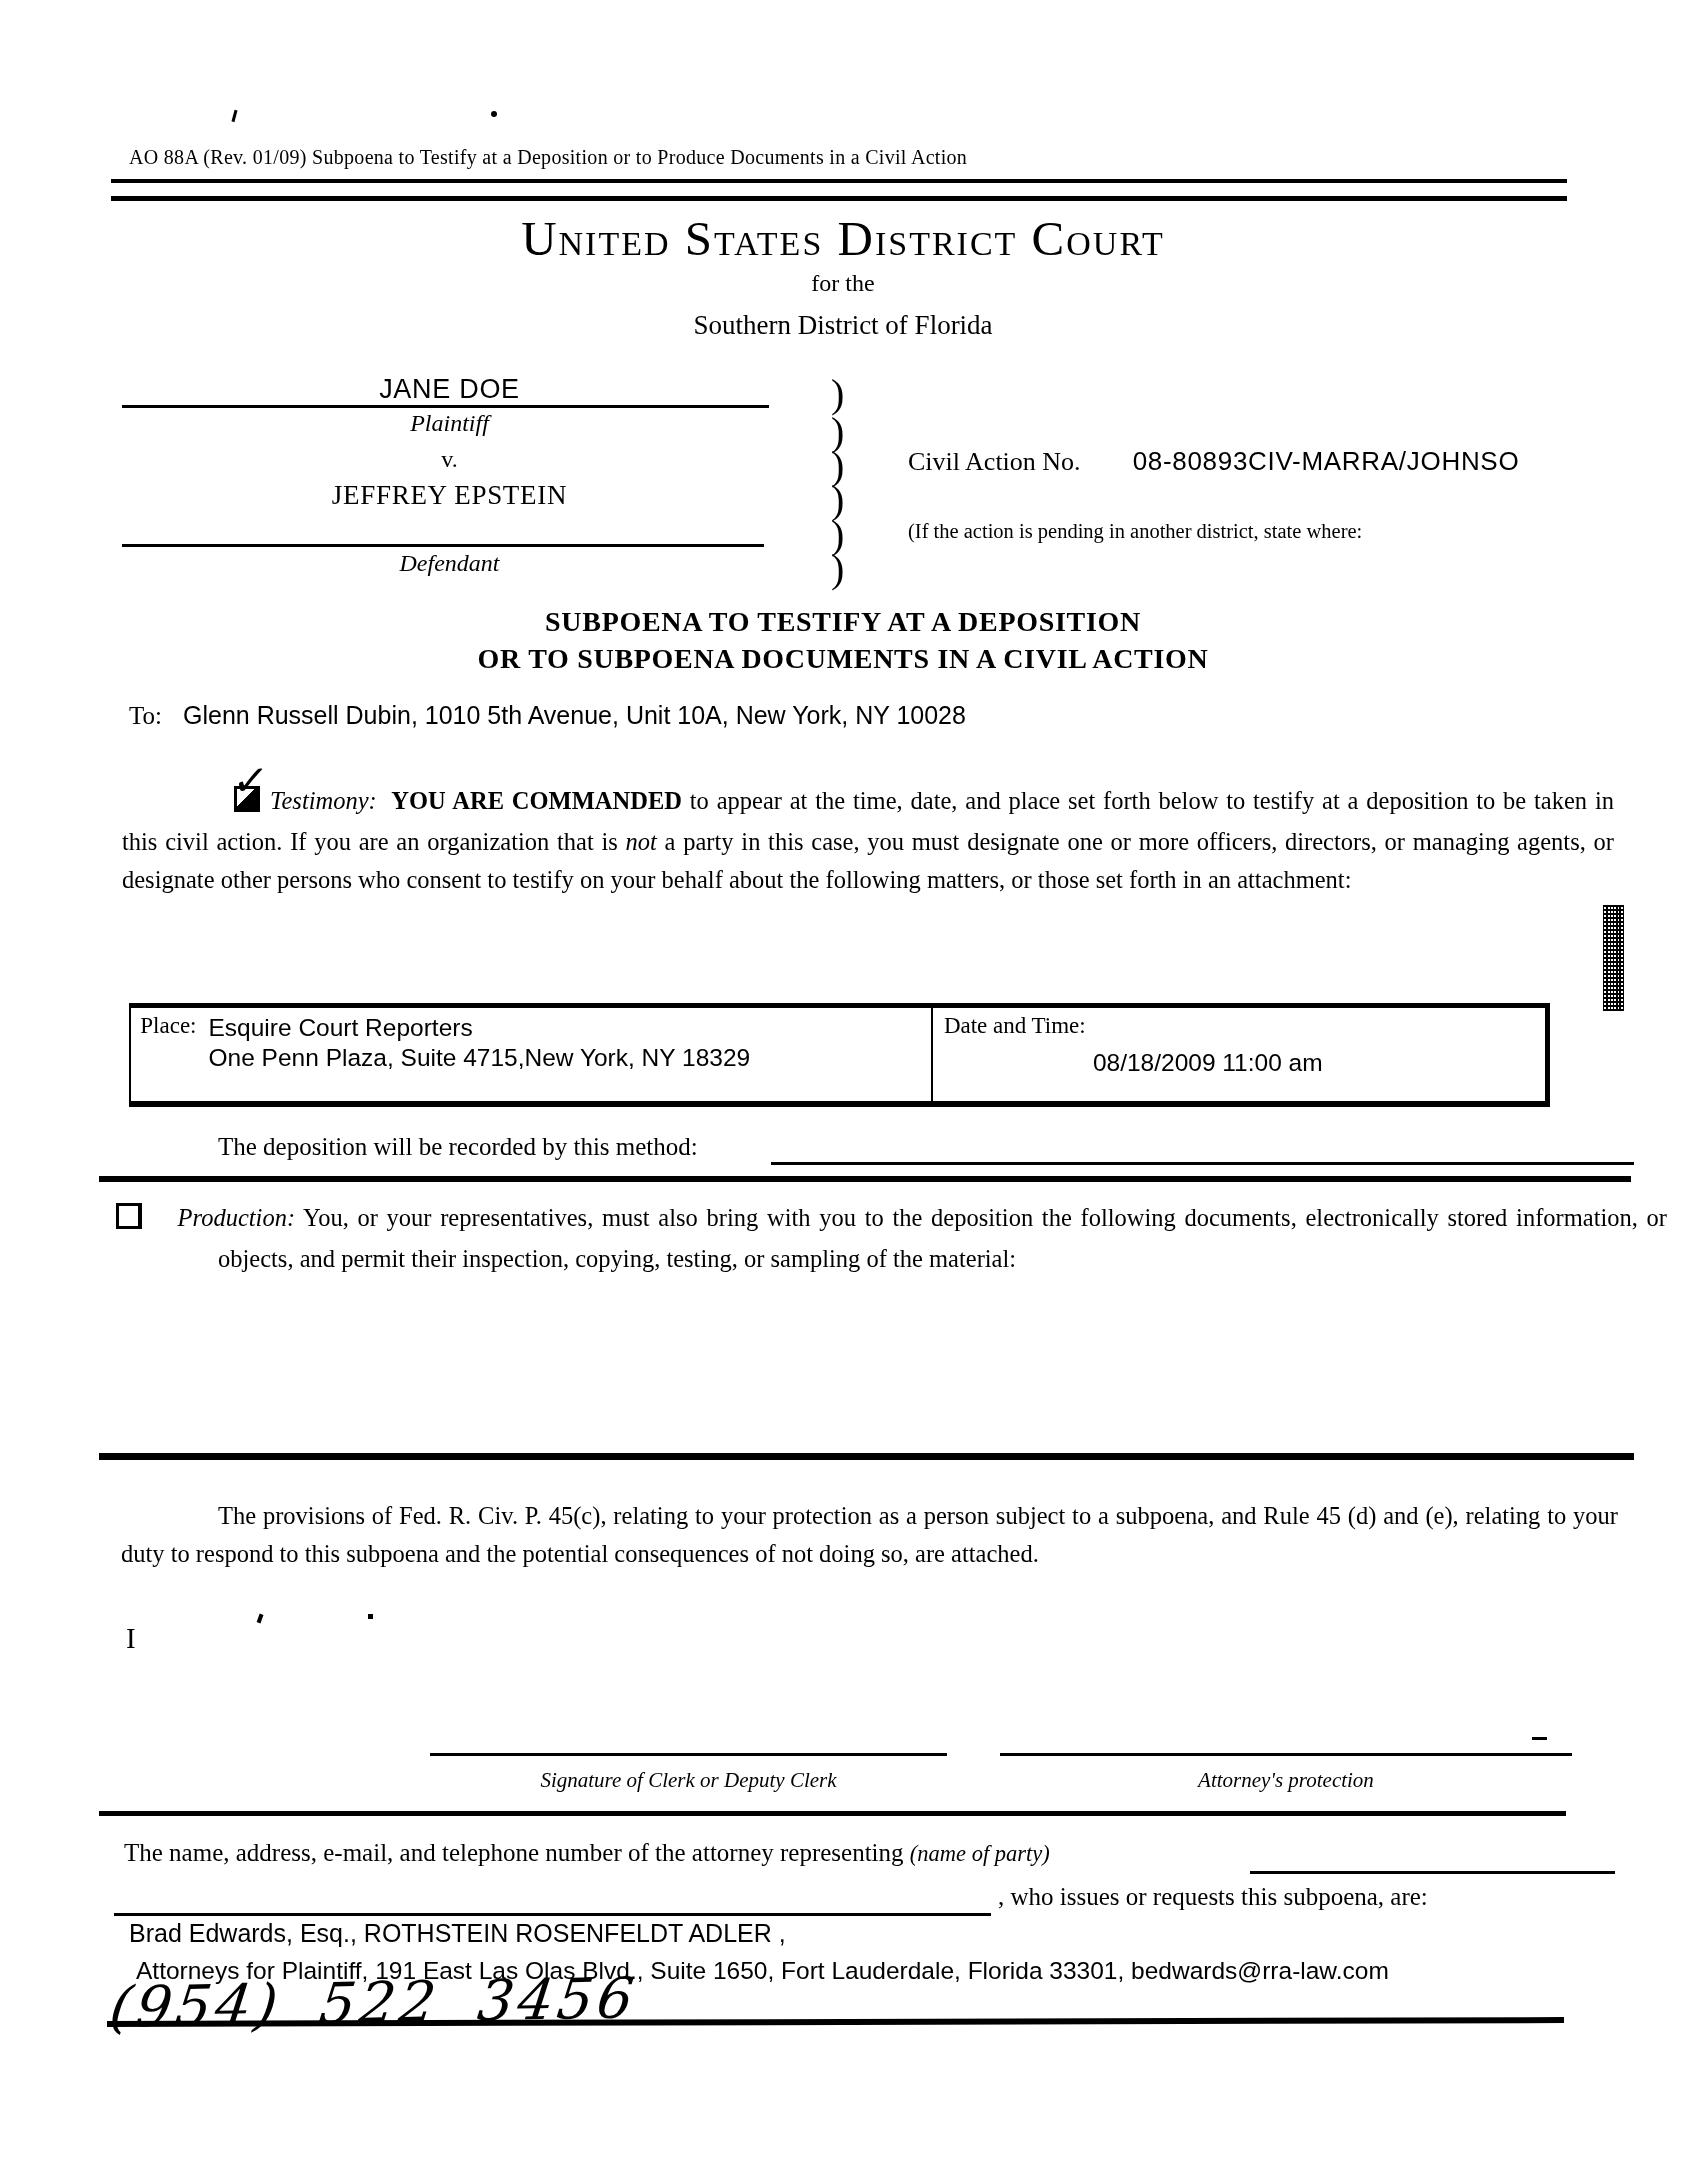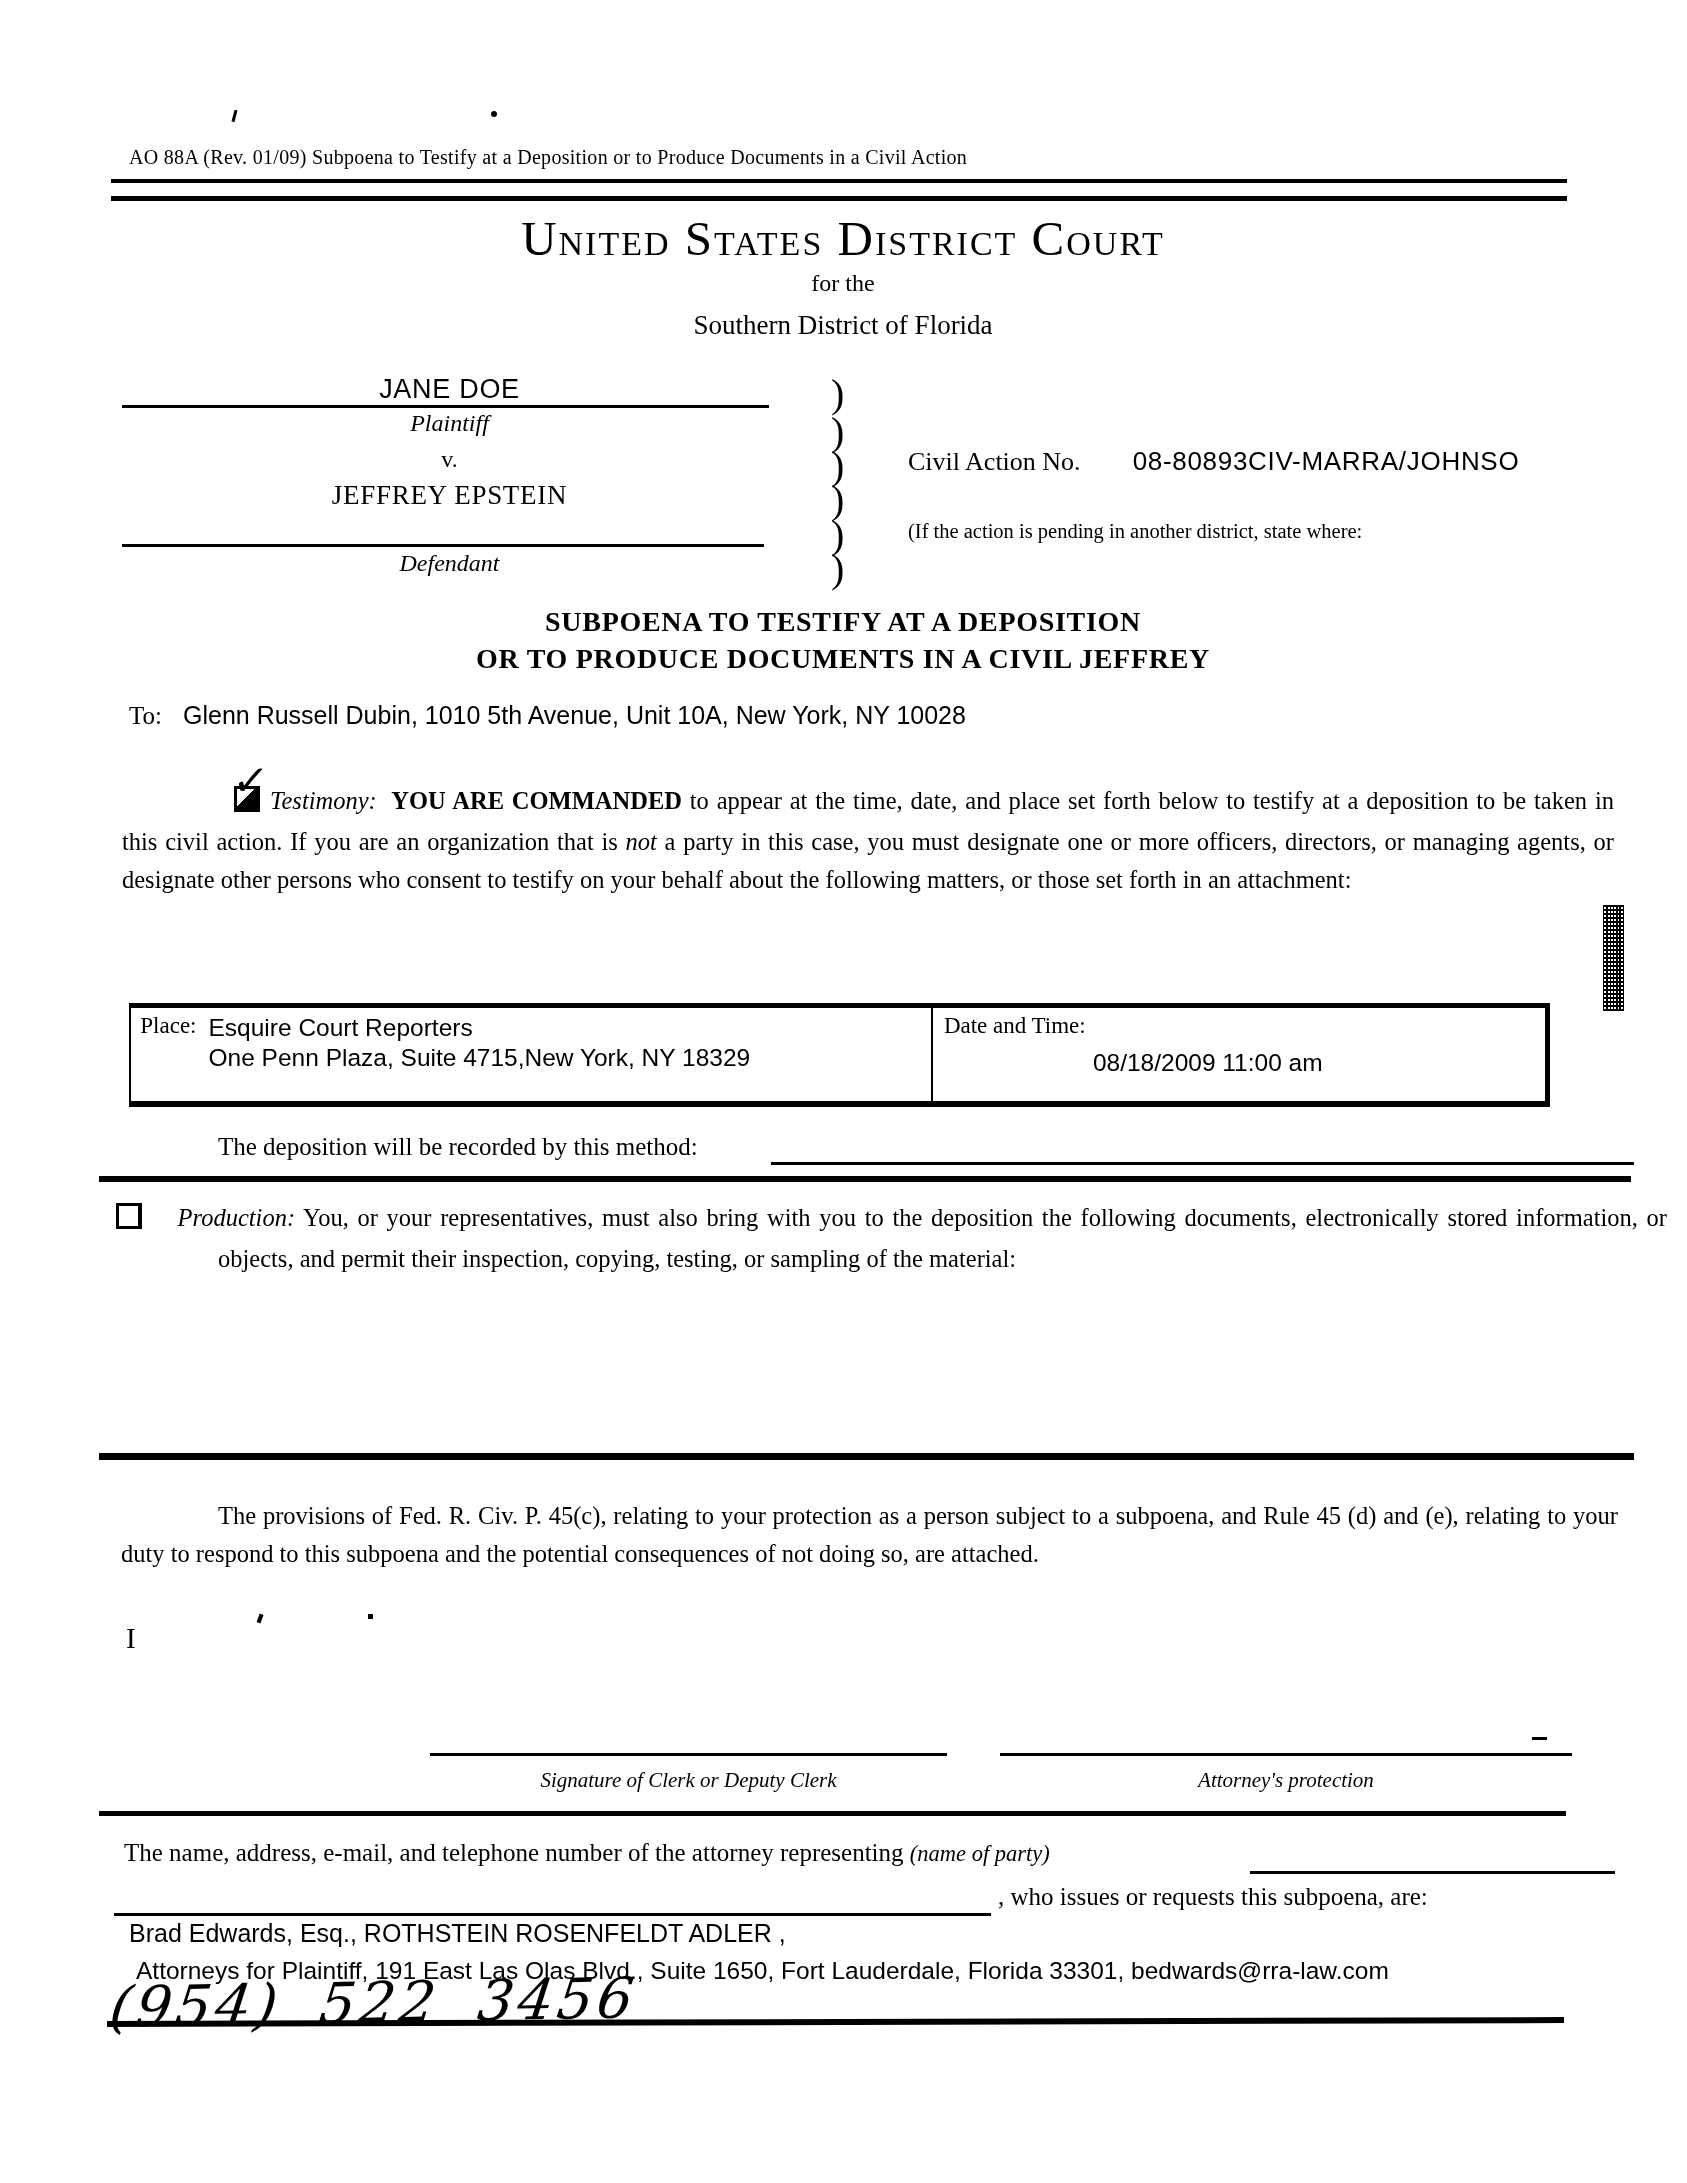--- a/index.html
+++ b/index.html
@@ -134,21 +134,21 @@
   <span class="paren" style="top:476px;">)</span>
   <span class="paren" style="top:511px;">)</span>
   <span class="paren" style="top:545px;">)</span>
 
   <div class="abs civil-row">
     <span>Civil Action No.</span><span class="civil-no">08-80893CIV-MARRA/JOHNSO</span>
   </div>
   <div class="abs pending">(If the action is pending in another district, state where:</div>
 
   <div class="abs center-col sub-title-1">SUBPOENA TO TESTIFY AT A DEPOSITION</div>
-  <div class="abs center-col sub-title-2">OR TO PRODUCE DOCUMENTS IN A CIVIL JEFFREY</div>
+  <div class="abs center-col sub-title-2">OR TO SUBPOENA DOCUMENTS IN A CIVIL ACTION</div>
 
   <div class="abs to-line">
     <span>To:</span><span class="val">Glenn Russell Dubin, 1010 5th Avenue, Unit 10A, New York, NY 10028</span>
   </div>
 
   <div class="para testimony">
     <span class="cb cb-checked"><span class="cb-box"></span><span class="cb-check">✓</span></span><span class="it">Testimony:</span><span class="b" style="margin-left:14.6px;">YOU ARE COMMANDED</span><span> to appear at the time, date, and place set forth below to testify at a deposition to be taken in this civil action.  If you are an organization that is </span><span class="it">not</span><span> a party in this case, you must designate one or more officers, directors, or managing agents, or designate other persons who consent to testify on your behalf about the following matters, or those set forth in an attachment:</span>
   </div>
 
   <div class="place-table">

